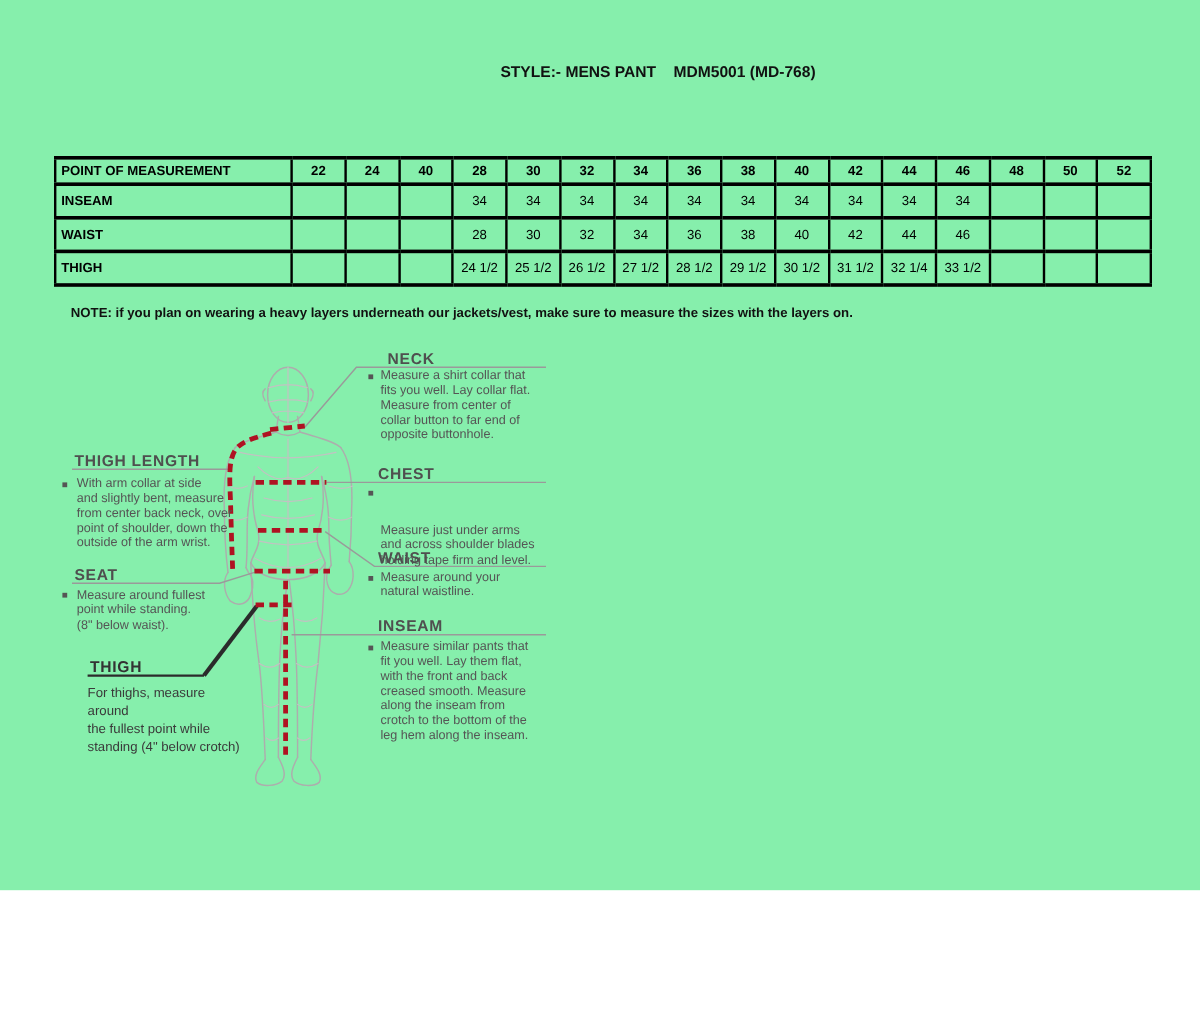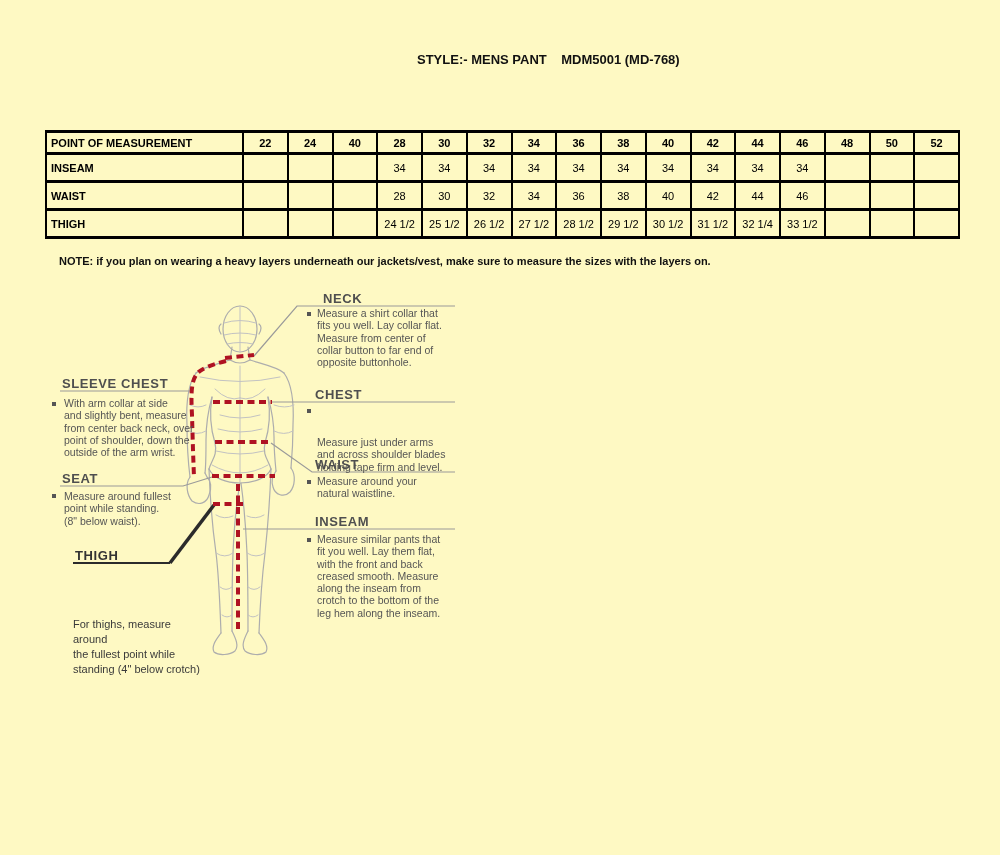--- a/index.html
+++ b/index.html
@@ -1,36 +1,36 @@
 <!DOCTYPE html>
 <html><head>
 <meta charset="utf-8">
 <style>
   html,body{margin:0;padding:0;background:#ffffff;}
-  #page{position:relative;width:1000px;height:855px;background:#fef9c3;overflow:hidden;
+  #page{position:relative;width:1000px;height:742px;background:#86efac;overflow:hidden;
         font-family:"Liberation Sans", sans-serif;color:#000;}
   .abs{position:absolute;}
   
   #doc-title{left:417px;top:52px;font-size:13px;font-weight:bold;white-space:pre;color:#111;}
   
   #size-table{position:absolute;left:45px;top:130px;width:915px;border-collapse:collapse;
               table-layout:fixed;font-size:11px;}
   #size-table th,#size-table td{border-left:2px solid #000;border-right:2px solid #000;
               border-top:3px solid #000;border-bottom:3px solid #000;
               text-align:center;vertical-align:middle;padding:0;overflow:hidden;white-space:nowrap;}
   #size-table thead th{height:19px;font-weight:bold;}
   #size-table tbody td{height:25px;font-weight:normal;}
   #size-table .lbl{text-align:left;padding-left:4px;font-weight:bold;}
   
   #note-line{left:59px;top:255px;font-size:11px;font-weight:bold;color:#111;}
   
   .sec-head{position:absolute;font-size:13px;font-weight:bold;letter-spacing:.6px;color:#4f4f4f;}
   .sec-text{position:absolute;font-size:10.5px;line-height:12.3px;color:#555;white-space:pre-line;}
   .bullet{position:absolute;width:4px;height:4px;background:#555;}
-  .thigh-text{font-size:11px;line-height:15px;color:#3a3a3a;margin-top:46px;}
+  .thigh-text{font-size:11px;line-height:15px;color:#3a3a3a;}
   .thigh-head{color:#333;}
   svg{display:block;}
 </style>
 </head>
 <body>
 
 <div id="page">
 
   <div class="abs" id="doc-title">STYLE:- MENS PANT    MDM5001 (MD-768)</div>
 
@@ -194,21 +194,21 @@
   </svg>
 
   <div class="sec-head" style="left:313px;top:291px;padding-left:10px;">NECK</div>
   <div class="bullet" style="left:307px;top:312px;"></div>
   <div class="sec-text" style="left:317px;top:307px;width:128px;">Measure a shirt collar that
 fits you well. Lay collar flat.
 Measure from center of
 collar button to far end of
 opposite buttonhole.</div>
 
-  <div class="sec-head" style="left:62px;top:376px;">SLEEVE CHEST</div>
+  <div class="sec-head" style="left:62px;top:376px;">THIGH LENGTH</div>
   <div class="bullet" style="left:52px;top:402px;"></div>
   <div class="sec-text" style="left:64px;top:397px;width:132px;">With arm collar at side
 and slightly bent, measure
 from center back neck, over
 point of shoulder, down the
 outside of the arm wrist.</div>
 
   <div class="sec-head" style="left:315px;top:387px;">CHEST</div>
   <div class="bullet" style="left:307px;top:409px;"></div>
   <div class="sec-text" style="left:317px;top:404px;width:132px;margin-top:32px;">Measure just under arms

